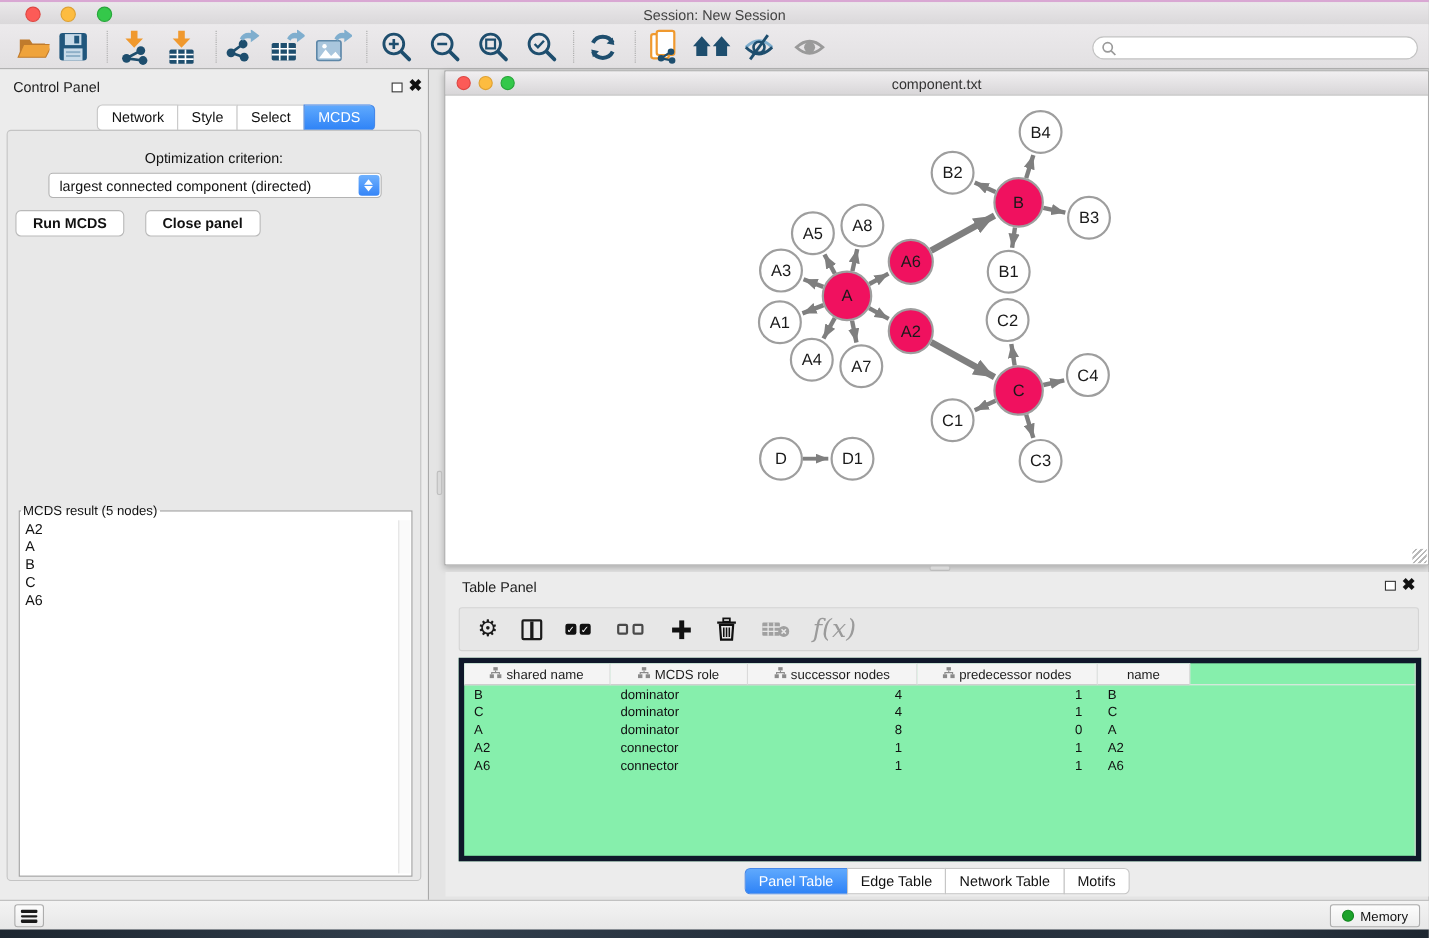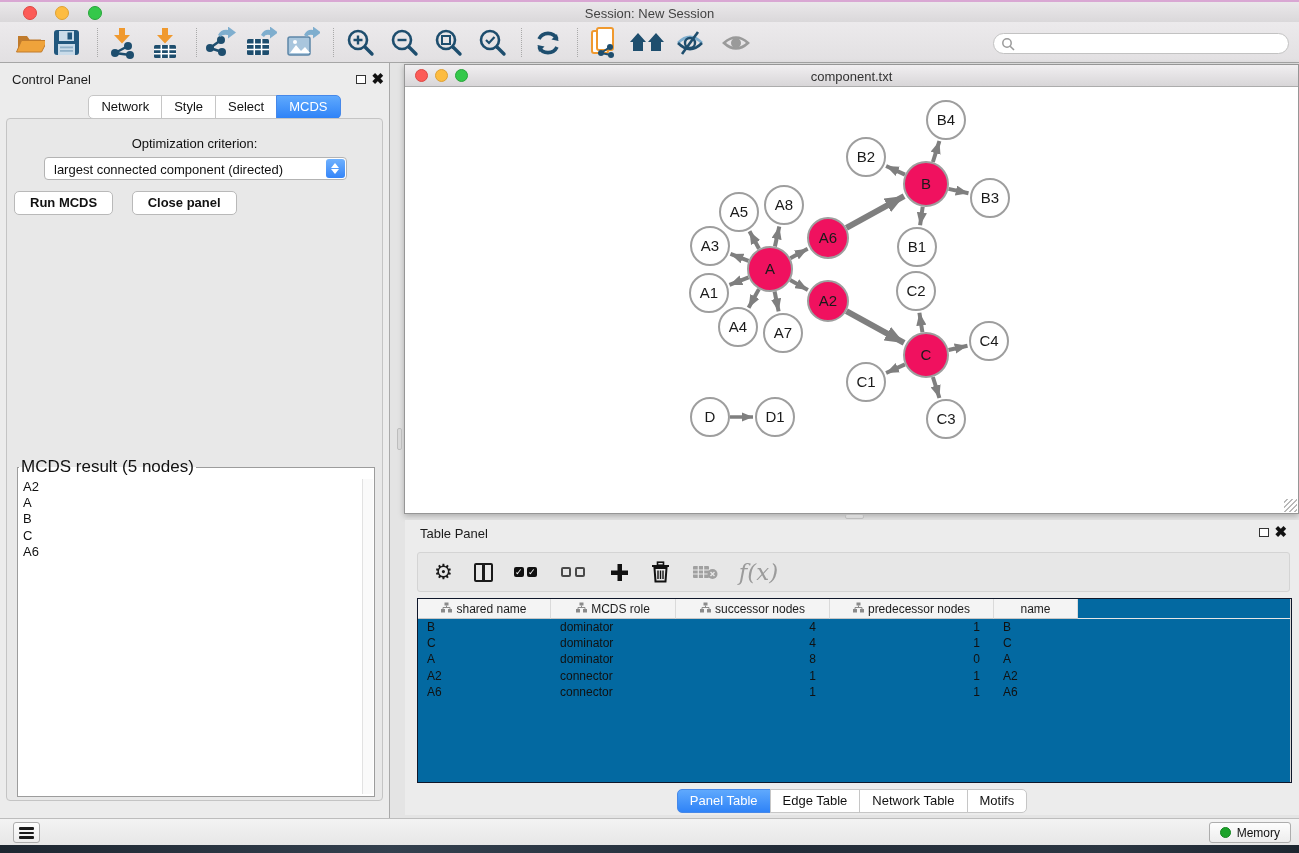--- a/index.html
+++ b/index.html
@@ -47,21 +47,21 @@
   #criterion-dd .val { position:absolute; left:9px; top:4px; font-size:13px; color:#111; }
   #dd-stepper { position:absolute; right:1px; top:1px; bottom:1px; width:19px; border-radius:3px;
     background:linear-gradient(#6FB1FE,#3585F8); }
   #dd-stepper .up, #dd-stepper .dn { position:absolute; left:5px; width:0; height:0; border-left:4.5px solid transparent; border-right:4.5px solid transparent; }
   #dd-stepper .up { top:4px; border-bottom:5px solid #fff; }
   #dd-stepper .dn { bottom:4px; border-top:5px solid #fff; }
   #cp-btn-row { position:absolute; left:0; right:16px; top:72px; text-align:left;font-weight:bold; }
   .mac-btn { display:inline-block; background:#fff; border:1px solid #B9B9B9; border-radius:5px; padding:3px 15px 4px; font-size:13px; color:#111; margin:0 7px; }
 
   #mcds-fieldset { position:absolute; left:10px; right:7px; top:338px; bottom:3px; border:1px solid #9C9C9C; background:#fff; }
-  #mcds-fieldset legend { font-size:17px; color:#111; margin-left:1px; padding:0 2px; }
+  #mcds-fieldset legend { font-size:12px; color:#111; margin-left:1px; padding:0 2px; }
   #mcds-list { position:absolute; left:2px; right:13px; top:2px; bottom:2px; overflow:hidden; }
   .mcds-item { font-size:13px; color:#111; line-height:16.2px; padding-left:3px; }
   #mcds-scroll { position:absolute; right:1px; top:2px; bottom:2px; width:11px; background:#FAFAFA; border-left:1px solid #E2E2E2; }
 
   
   #net-frame { position:absolute; left:404px; top:64px; width:895px; height:450px; background:#fff; border:1px solid #969696; box-shadow:0 2px 6px rgba(0,0,0,.25); }
   #net-titlebar { position:absolute; left:0; top:0; right:0; height:22px; background:linear-gradient(#F1EFF1,#D8D6D8); border-bottom:1px solid #ACACAC; }
   #net-titlebar .tl { top:4px; width:13px; height:13px; }
   #net-title { position:absolute; left:0; right:0; top:4px; text-align:center; font-size:13px; color:#333; }
   #net-canvas { position:absolute; left:0; top:22px; right:0; bottom:0; background:#fff; }
@@ -78,21 +78,21 @@
   #tp-toolbar { position:absolute; left:12px; right:9px; top:32px; height:40px; background:#E7E7E7; border:1px solid #D4D4D4; border-radius:3px;
      display:flex; align-items:center; gap:21px; padding-left:16px; }
   .tpi { display:flex; align-items:center; }
   .gear-glyph { font-size:21px; color:#1a1a1a; line-height:20px; }
   .split-glyph { width:19px; height:19px; border:2.5px solid #1a1a1a; border-radius:2px; position:relative; }
   .split-glyph::after { content:""; position:absolute; left:50%; top:0; bottom:0; width:2.5px; margin-left:-1.25px; background:#1a1a1a; }
   .chk { width:10px; height:10px; background:#111; border-radius:2px; color:#fff; font-size:9px; line-height:10px; text-align:center; margin-right:3px; }
   .unchk { width:10px; height:10px; border:2px solid #4a4a4a; border-radius:2px; background:#E7E7E7; margin-right:4px; }
   .fx-glyph { font-family:"DejaVu Serif", serif; font-style:italic; font-size:23px; color:#9b9b9b;text-align:center; }
 
-  #data-table { position:absolute; left:12px; right:7px; top:78px; height:185px; background:#0369a1; border:1px solid #0f172a; }
+  #data-table { position:absolute; left:12px; right:7px; top:78px; height:185px; background:#86efac; border:5px solid #0f172a; }
   #t-head { display:flex; height:20px; }
   .th { display:flex; align-items:center; justify-content:center; gap:4px; background:#F4F4F4;
         border-right:1px solid #DADADA; border-bottom:1px solid #C6C6C6; font-size:12px; color:#1c1c1c; height:20px; }
   .th-fill { flex:1; border-bottom:1px solid #E6E6E6; }
   .tr { display:flex; height:16.2px; align-items:center; }
   .td { font-size:12px; color:#111; overflow:hidden; white-space:nowrap; }
   .td.l { text-align:left; padding-left:9px; }
   .td.r { text-align:right; padding-right:14px; }
   #t-scroll { position:absolute; right:0; top:0; bottom:0; width:1px; background:#D5D5D5; }
   #tp-tabs-row { position:absolute; left:0; right:0; top:269px; text-align:center; }

